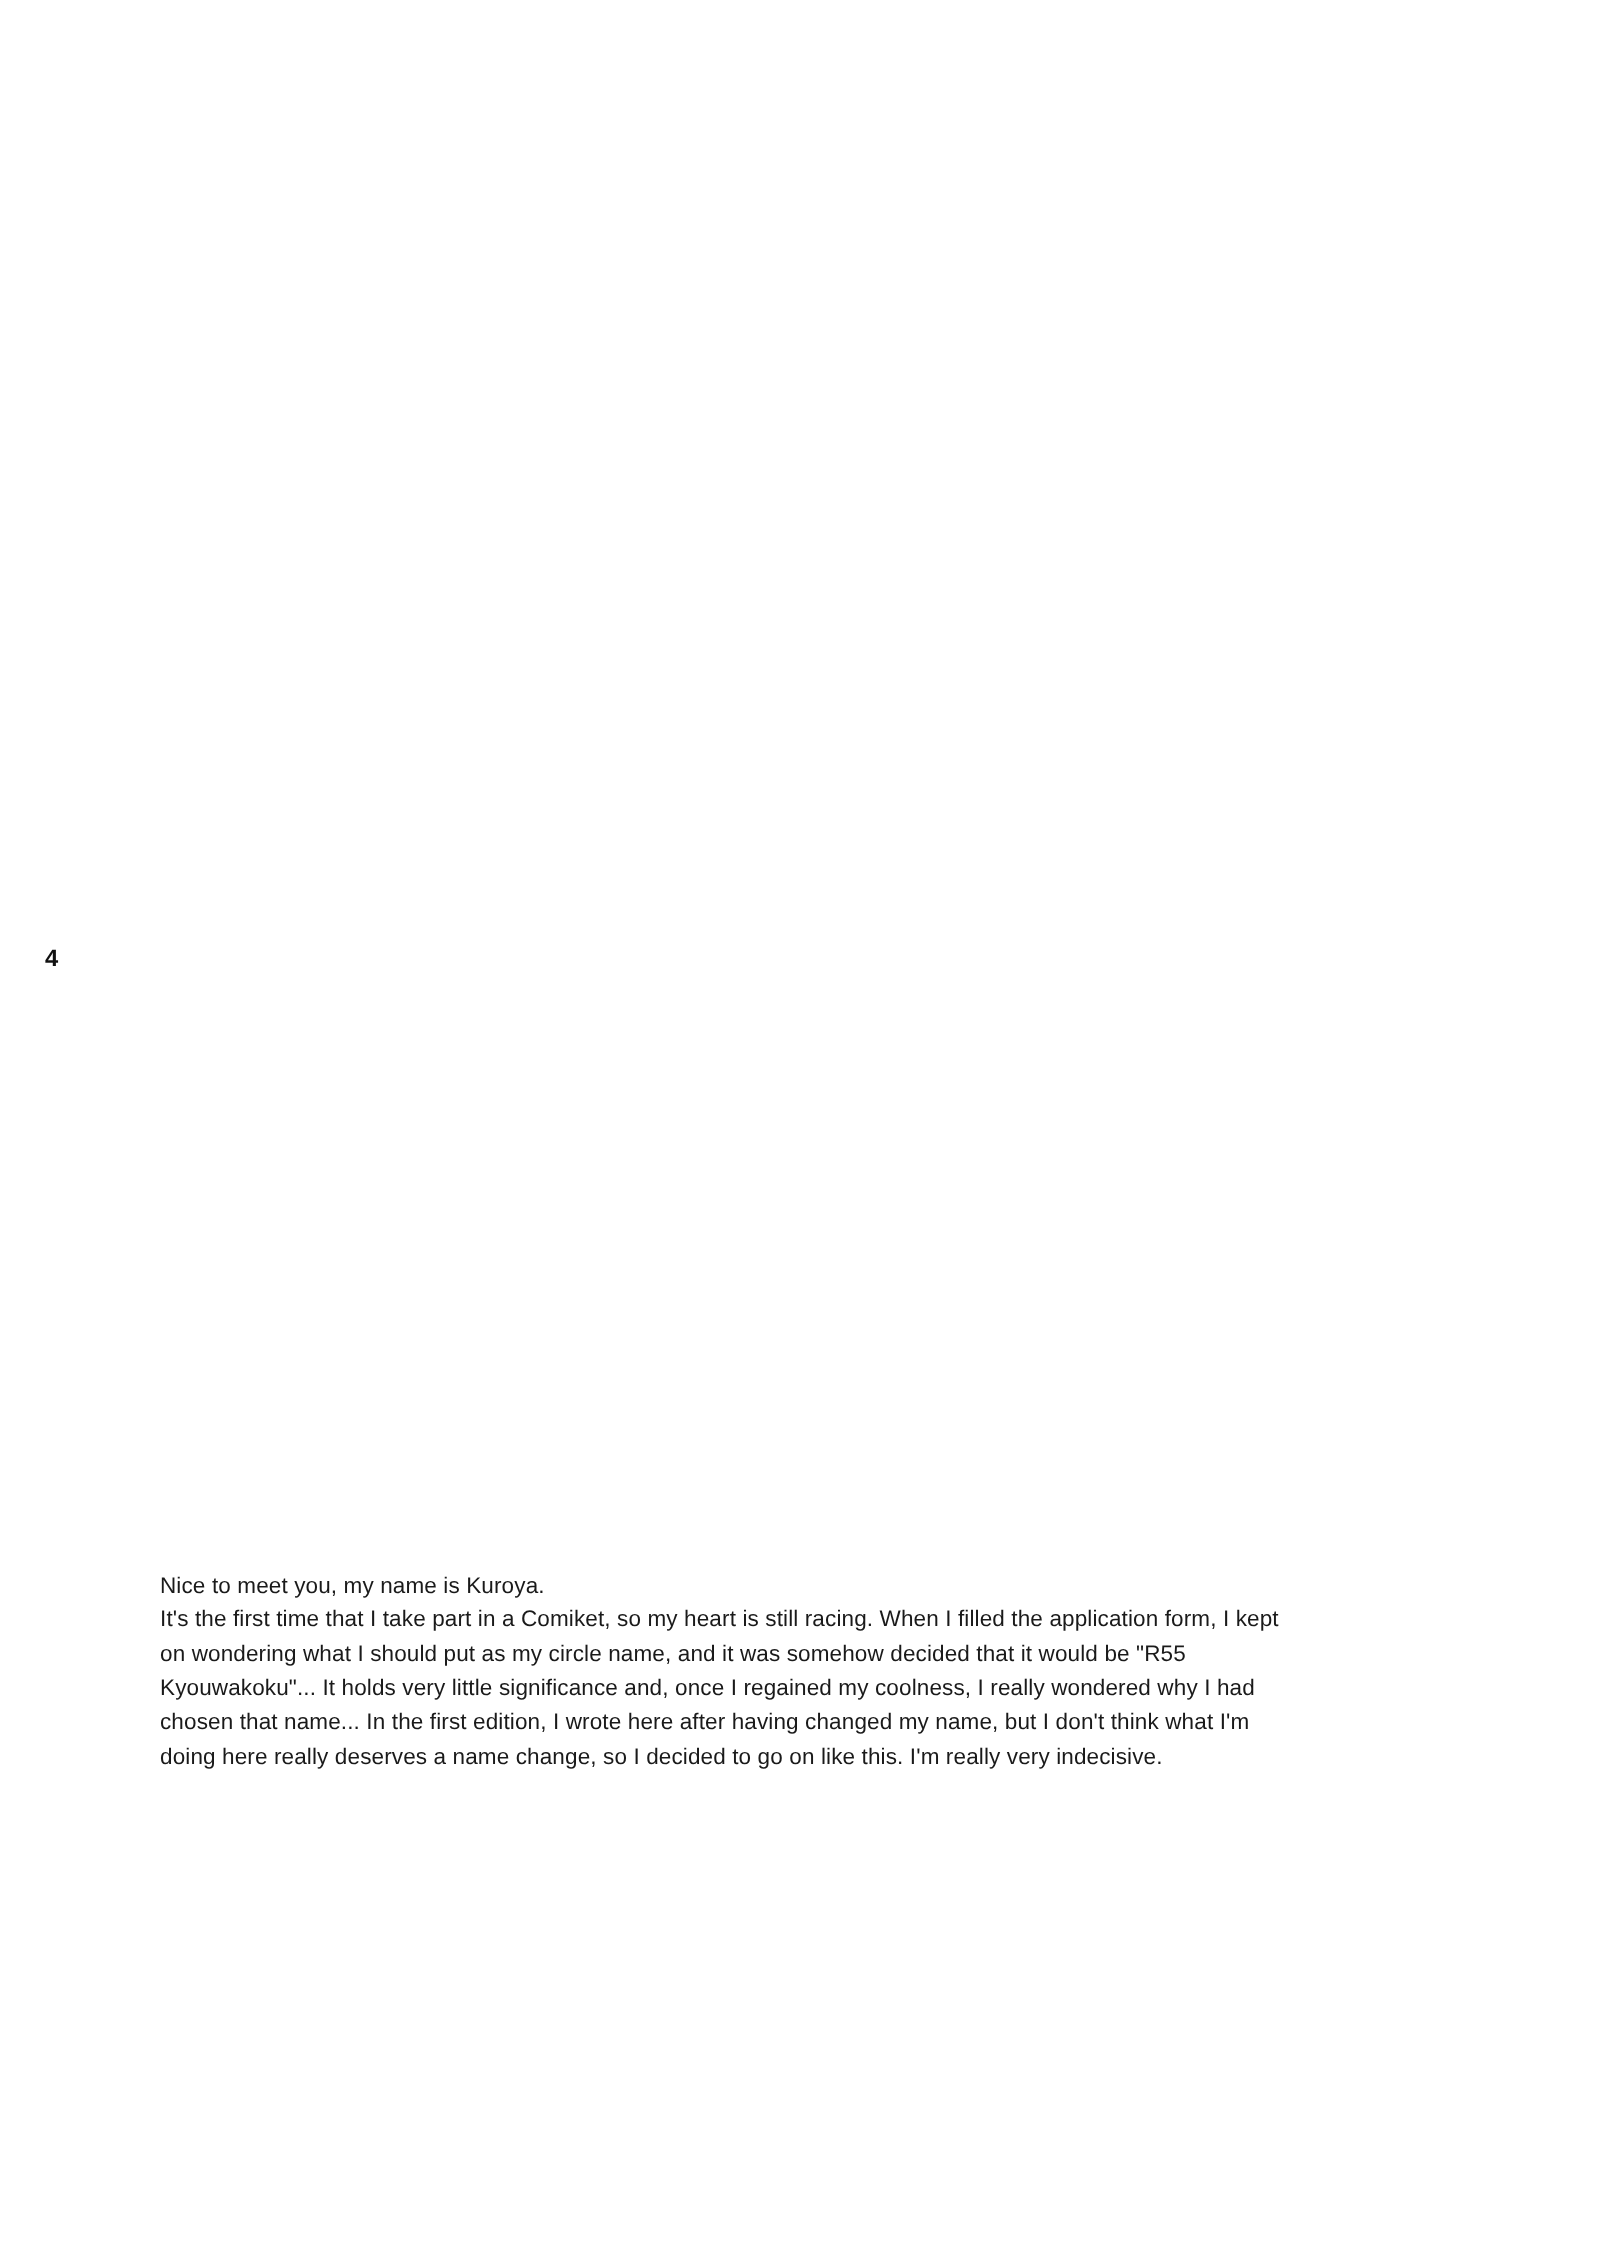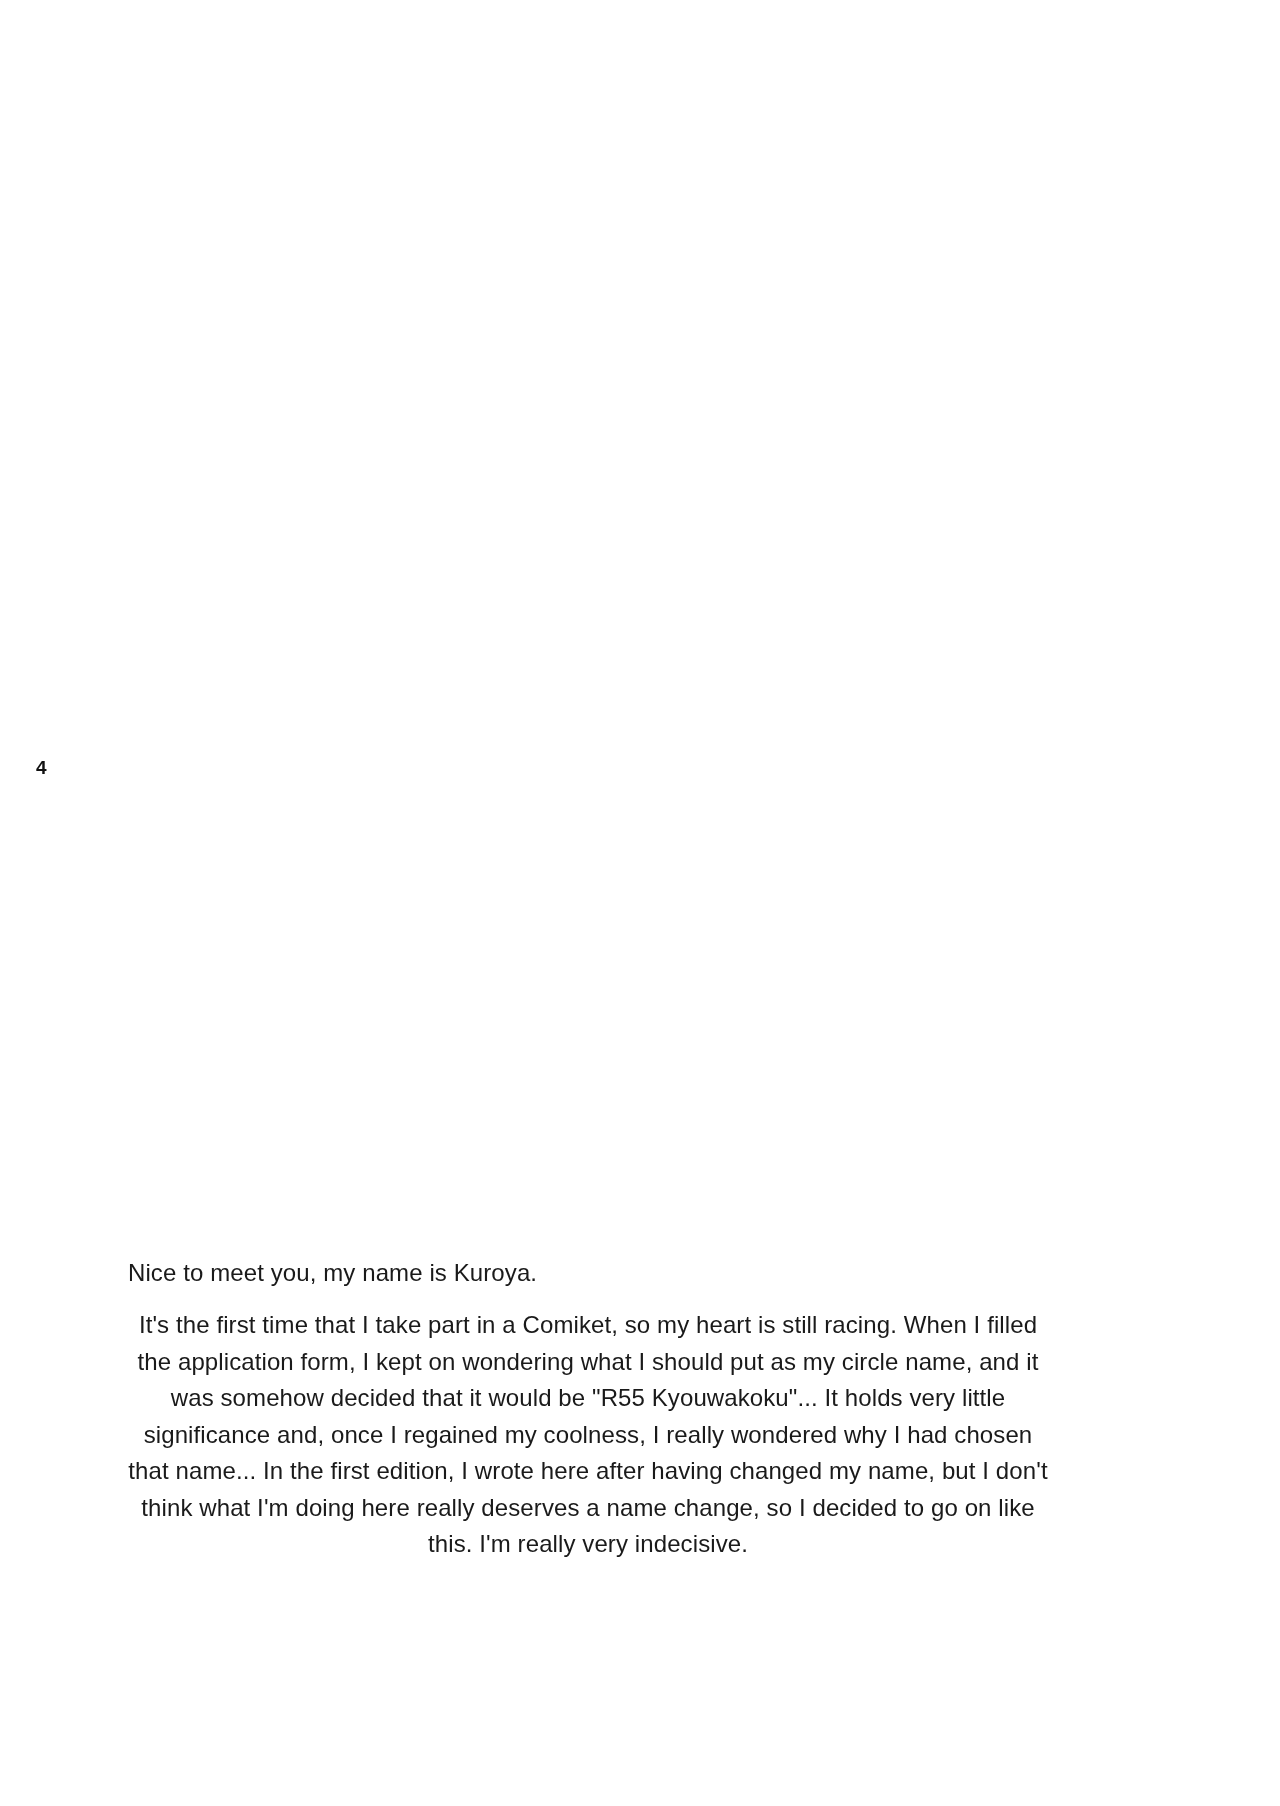--- a/index.html
+++ b/index.html
@@ -22,36 +22,35 @@
     font-size: 19px;
     font-weight: bold;
     color: #111111;
     letter-spacing: 0.2px;
   }
   .afterword {
     position: absolute;
     left: 128px;
     top: 1255px;
     width: 920px;
-    font-size: 24px;
+    font-size: 18px;
     line-height: 1.52;
     color: #1a1a1a;
     font-family: "Liberation Sans", sans-serif;
     font-style: normal;
     letter-spacing: 0.1px;
   }
   .afterword p {
     margin: 0;
   }
   .afterword p.greeting {
     margin-bottom: 0;
   }
   .afterword p.body {
-    text-align: center;
-    margin-top: 16px;
+    text-align: left;
   }
 </style>
 </head>
 <body>
 
 <div class="page">
 
   <div class="page-number">4</div>
 
   <div class="afterword">

